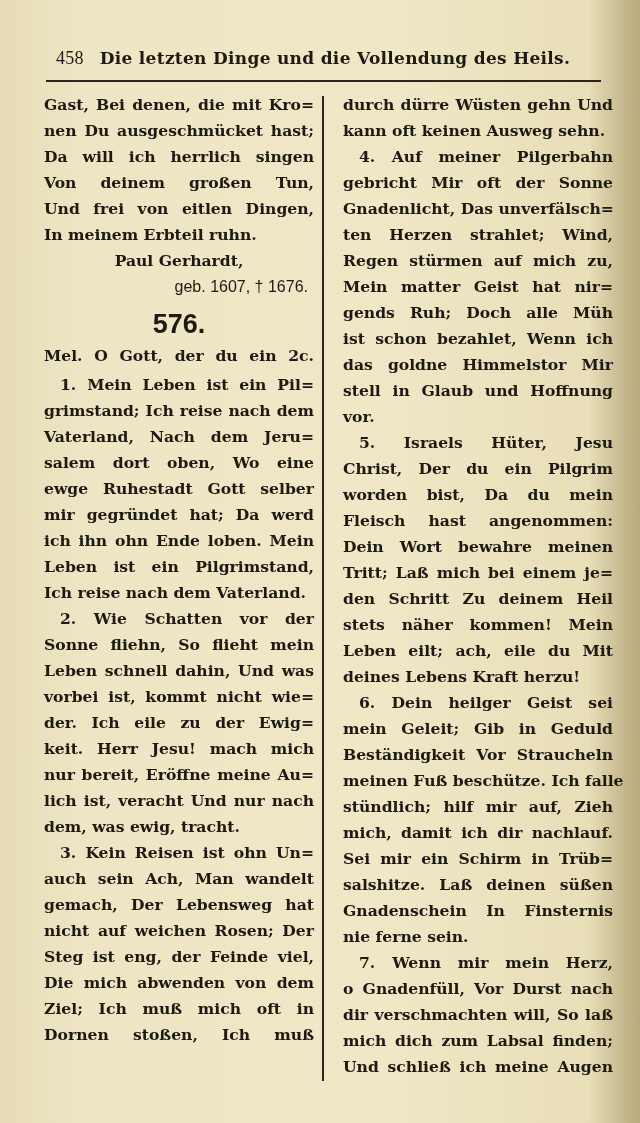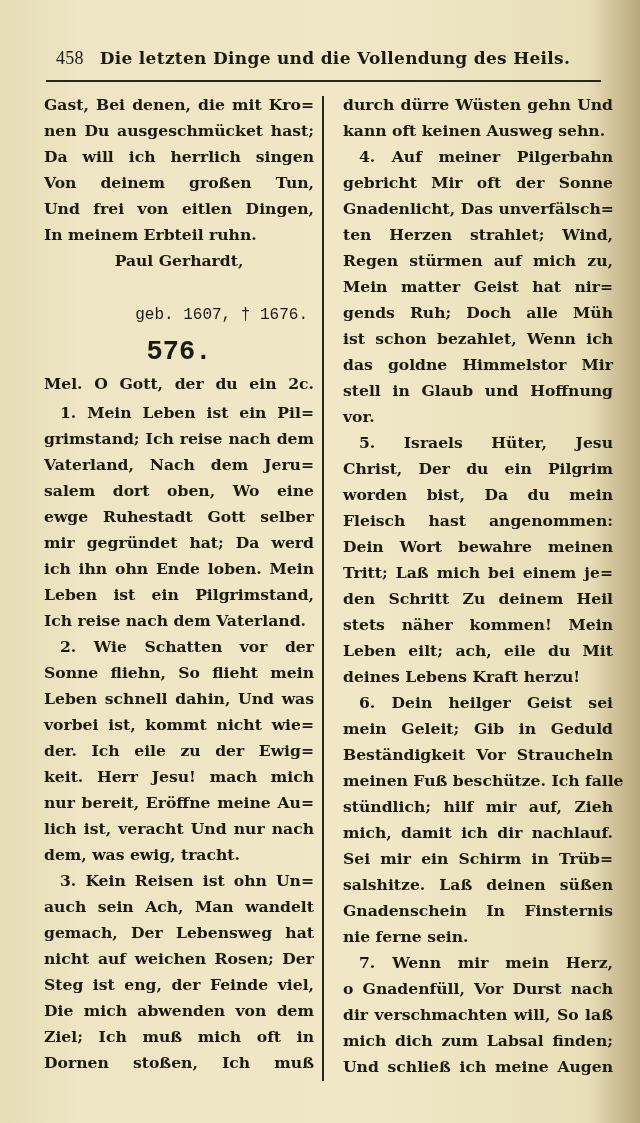--- a/index.html
+++ b/index.html
@@ -28,26 +28,26 @@
       position: absolute; top: 92px; font-size: 15.6px; line-height: 26px; font-weight: bold;
     }
     .col.left { left: 44px; width: 270px; }
     .col.right { left: 343px; width: 270px; }
     .line { display: block; white-space: nowrap; text-align: justify; text-align-last: justify; height: 26px; }
     .line.last { text-align-last: left; }
     .line.indent { padding-left: 16px; }
     .line.center { text-align: right; text-align-last: center; }
     .line.right-al { text-align: right; text-align-last: right; padding-right: 6px; }
     .hymn-num {
-      display: block; text-align: center; font-family: Liberation Mono, monospace;
+      display: block; text-align: center; font-family: Liberation Sans, sans-serif;
       font-size: 27px; font-weight: bold; height: 38px; line-height: 40px; margin-top: 4px;
     }
     .melody { display: block; height: 30px; line-height: 28px; white-space: nowrap; text-align: justify; text-align-last: justify; }
     .attr { font-weight: bold; }
-    .year { font-family: Liberation Mono, monospace; font-weight: normal; font-size: 16px; margin-top: 28px; }
+    .year { font-family: Liberation Sans, sans-serif; font-weight: normal; font-size: 16px; }
   </style>
 </head>
 <body>
 
 <div class="page">
   <div class="header">
     <span class="num">458</span>
     <span class="title">Die letzten Dinge und die Vollendung des Heils.</span>
   </div>
   <div class="top-rule"></div>

